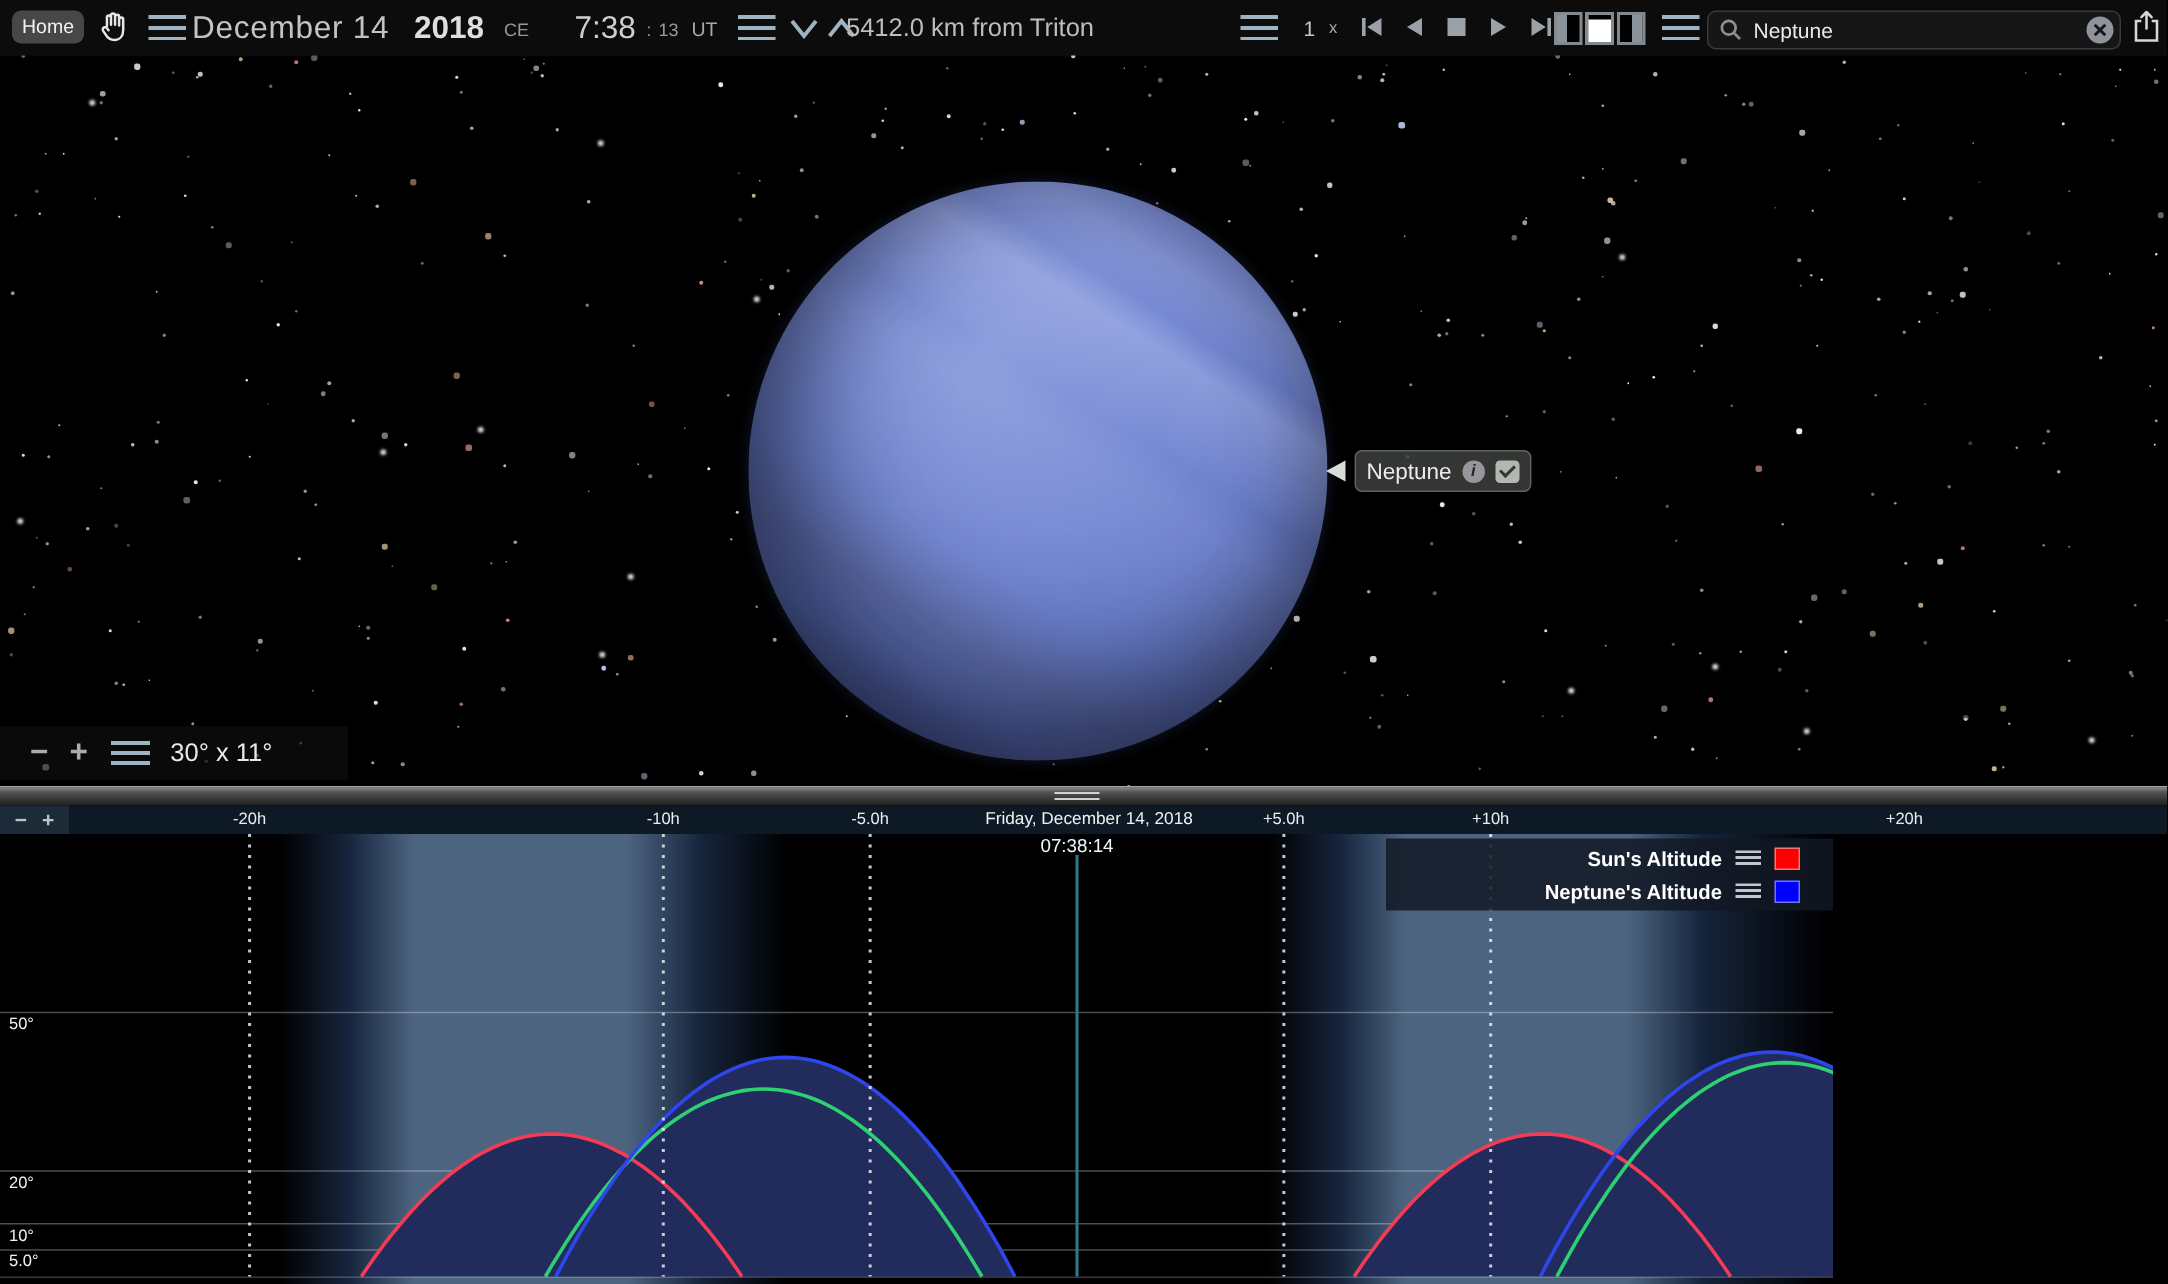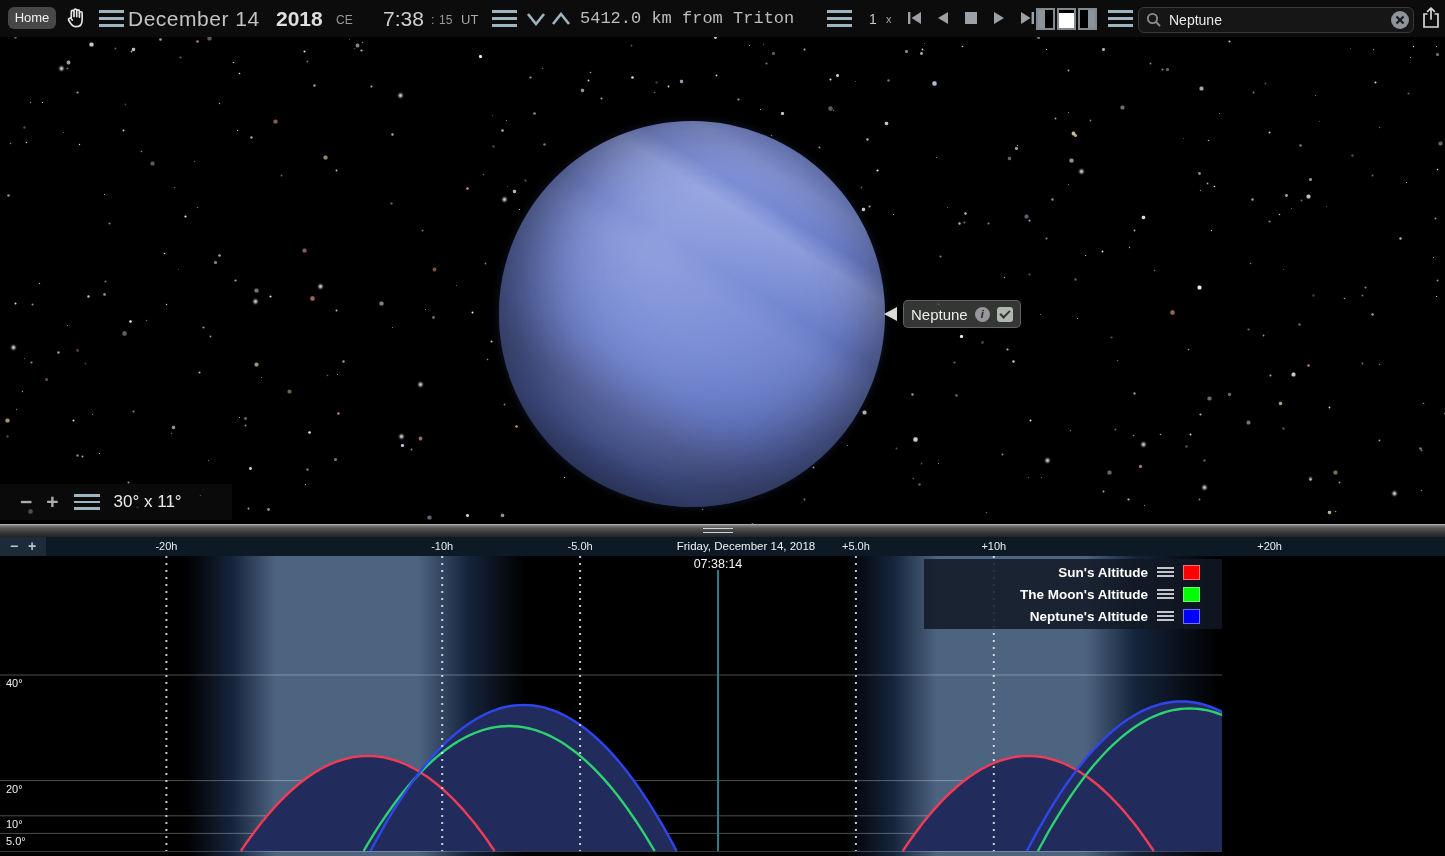--- a/index.html
+++ b/index.html
@@ -17,21 +17,21 @@
   .t-year{left:276px;top:7px;font-size:21px;font-weight:bold;color:#dedede;}
   .t-era{left:336px;top:13px;font-size:12px;color:#989898;}
   .t-time{left:383px;top:7px;font-size:21px;color:#cfcfcf;}
   .t-sep{left:431px;top:13px;font-size:12px;color:#9a9a9a;}
   .t-sec{left:439px;top:13px;font-size:12px;color:#9a9a9a;}
   .t-tz{left:461px;top:12px;font-size:13px;color:#a8a8a8;}
   .m2{left:492px;top:10px;}
   .chev{width:20px;height:14px;}
   .cd{left:526px;top:12px;}
   .cu{left:551px;top:12px;}
-  .t-dist{left:580px;top:9px;font-size:17px;color:#bdbdbd;font-family:Liberation Mono, monospace;}
+  .t-dist{left:564px;top:9px;font-size:17px;color:#bdbdbd;}
   .m3{left:827px;top:10px;}
   .t-rate{left:869px;top:11px;font-size:14px;color:#c8c8c8;}
   .t-rateu{left:886px;top:13px;font-size:11px;color:#a8a8a8;}
   .pb{top:10px;width:20px;height:16px;}
   .pb1{left:905px;}.pb2{left:933px;}.pb3{left:961px;}.pb4{left:989px;}.pb5{left:1017px;}
   .pi{top:8px;width:15px;height:18px;border:2px solid #828a90;background:#000;}
   .pi1{left:1036px;background:linear-gradient(90deg,#8a939a 0 45%,#000 45%);}
   .pi2{left:1057px;background:#fff;}
   .pi2::before{content:"";position:absolute;left:0;top:0;width:100%;height:3px;background:#000;}
   .pi3{left:1078px;background:linear-gradient(90deg,#000 0 55%,#8a939a 55%);}
@@ -79,21 +79,21 @@
   .divider{position:absolute;left:0;top:524px;width:1445px;height:13px;
            background:linear-gradient(180deg,#8b8b8b 0,#555 25%,#333 70%,#222 100%);border-top:1px solid #a8a8a8;box-sizing:border-box;}
   .grip{position:absolute;left:703px;top:3px;width:30px;height:6px;
         background:repeating-linear-gradient(180deg,#cdd2d6 0 1.5px,transparent 1.5px 4px);}
   
   .graph{position:absolute;left:0;top:537px;width:1445px;height:319px;background:#000;}
   .g-header{position:absolute;left:0;top:0;width:1445px;height:19px;background:#0d1a25;}
   .g-zoom{position:absolute;left:0;top:0;width:46px;height:19px;background:#1c2b37;display:flex;align-items:center;justify-content:space-evenly;}
   .g-zoom span{color:#b9c6ce;font-size:14px;font-weight:bold;line-height:19px;}
   .tick-label{position:absolute;top:3px;transform:translateX(-50%);font-size:11px;color:#e8edf0;white-space:nowrap;}
-  .g-date{position:absolute;top:3px;left:740px;transform:translateX(-50%);font-size:11.5px;color:#eef2f5;white-space:nowrap;padding-left:12px;}
+  .g-date{position:absolute;top:3px;left:720px;transform:translateX(-50%);font-size:11.5px;color:#eef2f5;white-space:nowrap;padding-left:12px;}
   .plot{position:absolute;left:0;top:19px;width:1222px;height:300px;overflow:hidden;}
   .plot-bg{position:absolute;inset:0;}
   .plot svg{position:absolute;inset:0;}
   .y-label{position:absolute;left:6px;font-size:11px;color:#f2f2f2;}
   .time-readout{position:absolute;left:718px;top:1px;transform:translateX(-50%);font-size:12.5px;color:#f2f5f7;}
   .legend{position:absolute;right:0;top:3px;width:298px;background:rgba(17,25,36,0.86);padding:2px 0;}
   .legend-row{height:22px;display:flex;align-items:center;justify-content:flex-end;gap:9px;padding-right:22px;}
   .legend-label{color:#fff;font-size:13.5px;font-weight:bold;}
   .legend-menu{width:17px;height:10px;background:repeating-linear-gradient(180deg,#c0c6cc 0 2px,transparent 2px 4px);}
   .legend-swatch{width:17px;height:15px;border:1px solid rgba(230,230,230,0.5);box-sizing:border-box;}
@@ -107,21 +107,21 @@
     <div class="home-btn">Home</div>
     <svg class="hand" viewBox="0 0 24 24">
       <path d="M7 11V5.5a1.3 1.3 0 012.6 0V10M9.6 10V4.2a1.3 1.3 0 012.6 0V10M12.2 10V5a1.3 1.3 0 012.6 0v5.5M14.8 10.6V6.8a1.3 1.3 0 012.6 0v6.6c0 4-2.2 6.4-5.6 6.4-2.8 0-4.2-1-5.6-3.4L4.6 14c-.6-1-.2-2 .8-2.3.7-.2 1.4.1 1.9.9l.7 1" fill="none" stroke="#e6e6e6" stroke-width="1.6" stroke-linecap="round" stroke-linejoin="round"></path>
     </svg>
     <span class="menu-icon m1"></span>
     <span class="t-date">December 14</span>
     <span class="t-year">2018</span>
     <span class="t-era">CE</span>
     <span class="t-time">7:38</span>
     <span class="t-sep">:</span>
-    <span class="t-sec">15</span>
+    <span class="t-sec">13</span>
     <span class="t-tz">UT</span>
     <span class="menu-icon m2"></span>
     <svg class="chev cd" viewBox="0 0 20 14">
       <polyline points="2,2 10,12 18,2" fill="none" stroke="#9eb4c0" stroke-width="2.6"></polyline>
     </svg>
     <svg class="chev cu" viewBox="0 0 20 14">
       <polyline points="2,12 10,2 18,12" fill="none" stroke="#9eb4c0" stroke-width="2.6"></polyline>
     </svg>
     <span class="t-dist">5412.0 km from Triton</span>
     <span class="menu-icon m3"></span>
@@ -227,31 +227,26 @@
           <line x1="718" y1="14" x2="718" y2="295" stroke="#2f7d8c" stroke-width="2"></line>
         </svg>
       <span class="time-readout">07:38:14</span>
       <div class="legend" id="legend">
           <div class="legend-row">
             <span class="legend-label">Sun's Altitude</span>
             <span class="legend-menu"></span>
             <span class="legend-swatch" style="background: rgb(255, 0, 0);"></span>
           </div>
           <div class="legend-row">
-            <span class="legend-label">The Moon's Altitude</span>
-            <span class="legend-menu"></span>
-            <span class="legend-swatch" style="background: rgb(0, 255, 0);"></span>
-          </div>
-          <div class="legend-row">
             <span class="legend-label">Neptune's Altitude</span>
             <span class="legend-menu"></span>
             <span class="legend-swatch" style="background: rgb(0, 0, 255);"></span>
           </div>
         </div>
 
-    <span class="y-label" style="top: 121px;">40°</span>
+    <span class="y-label" style="top: 121px;">50°</span>
         <span class="y-label" style="top: 226.6px;">20°</span>
         <span class="y-label" style="top: 261.8px;">10°</span>
         <span class="y-label" style="top: 279.4px;">5.0°</span>
       </div>
   </div>
 
 </div>
 
 </body></html>

